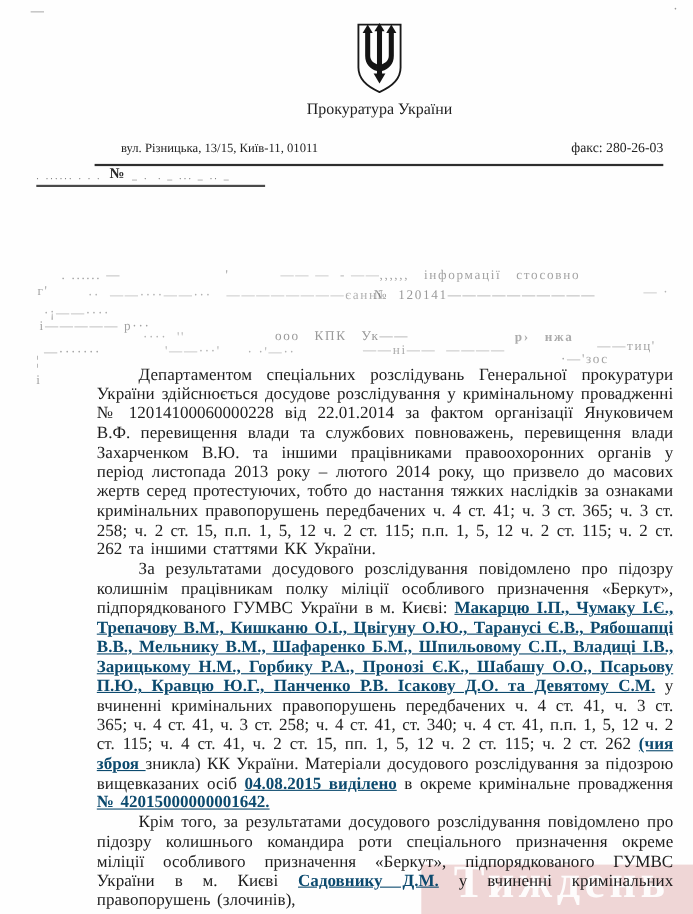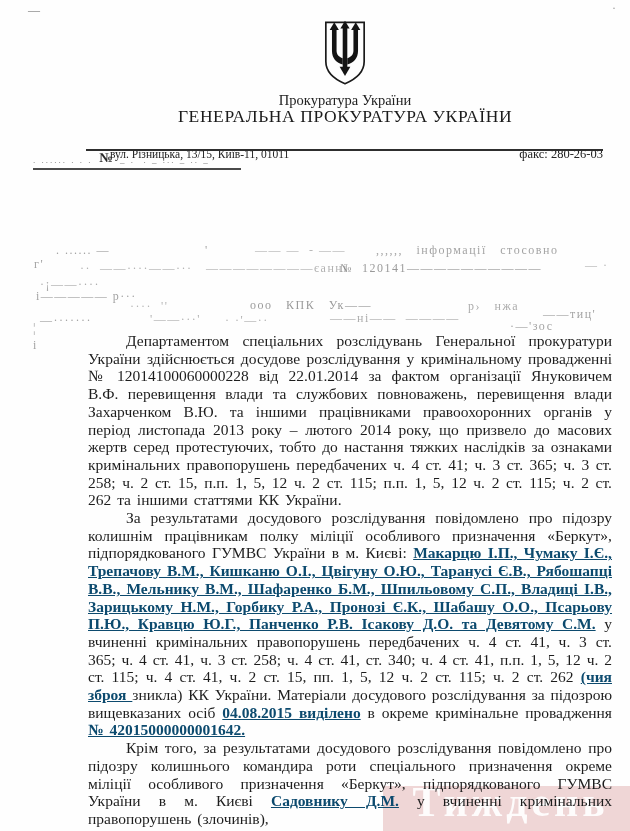--- a/index.html
+++ b/index.html
@@ -10,21 +10,21 @@
   }
   
   .emblem{position:absolute;left:345px;top:20px;transform:translateX(-50%);}
   .org-small{position:absolute;left:345px;top:92px;transform:translateX(-50%);
     font-size:14.5px;white-space:nowrap;color:#222;}
   .org-title{position:absolute;left:345px;top:106px;transform:translateX(-50%);
     font-size:17.5px;letter-spacing:.6px;white-space:nowrap;color:#1b1b1b;}
   .addr-row{position:absolute;left:110px;right:27px;top:127px;
     display:flex;justify-content:space-between;align-items:baseline;}
   .addr{font-size:11.5px;color:#222;}
-  .fax{font-size:12.5px;color:#222;margin-top:20px;}
+  .fax{font-size:12.5px;color:#222;}
   .rule{position:absolute;left:86px;right:27px;top:149px;height:2px;background:#2e2e2e;}
   .number-row{position:absolute;left:33px;top:151px;width:208px;
     border-bottom:2px solid #4a4a4a;padding-bottom:3px;
     display:flex;align-items:flex-end;gap:7px;}
   .number-row .dots{font-size:9px;letter-spacing:2px;color:#707070;white-space:pre;
     filter:blur(.3px);}
   .number-row .num{font-size:13.5px;font-weight:bold;color:#2a2a2a;line-height:1;}
   
   #faded-area{position:absolute;left:0;top:0;width:630px;height:831px;z-index:1;}
   #faded-area .frag{position:absolute;font-size:12px;letter-spacing:1.5px;
@@ -61,51 +61,50 @@
         <path d="M47 12 V40 C47 50 41 56 33 58 V50 C38 48 41 45 41 40 V12 Z"></path>
         <polygon points="30,1 36,11 24,11"></polygon>
         <rect x="27" y="10" width="6" height="53"></rect>
         <polygon points="23,61 37,61 30,73"></polygon>
       </g>
     </svg>
   </div>
 
   <div class="org-small">Прокуратура України</div>
 
-  <div class="org-title">ГЕНЕРАЛЬНА ПРОКУРАТУРА УКРАЇНИ</div>
 
   <div class="addr-row">
     <span class="addr">вул. Різницька, 13/15, Київ-11, 01011</span>
     <span class="fax">факс: 280-26-03</span>
   </div>
 
   <div class="rule"></div>
 
   <div class="number-row">
     <span class="dots">. ...... . . .</span>
     <span class="num">№</span>
     <span class="dots">_ .  . _ ... _ .. _</span>
   </div>
 
   <div id="faded-area">
       <span class="frag" style="left: 28px; top: 3px; opacity: 0.7;">—</span>
       <span class="frag" style="left: 612px; top: 1px; opacity: 0.55;">·</span>
       <span class="frag" style="left: 56px; top: 243px; opacity: 0.5;">. ...... —</span>
       <span class="frag" style="left: 205px; top: 243px; opacity: 0.5;">'</span>
       <span class="frag" style="left: 255px; top: 243px; opacity: 0.4;">—— —  - ——</span>
-      <span class="frag" style="left: 345px; top: 243px; opacity: 0.5; margin-left: 31px;">,,,,,,   інформації   стосовно</span>
+      <span class="frag" style="left: 345px; top: 243px; opacity: 0.5;">,,,,,,   інформації   стосовно</span>
       <span class="frag" style="left: 34px; top: 257px; opacity: 0.5;">г'</span>
       <span class="frag" style="left: 80px; top: 261px; opacity: 0.42;">··  ——····——···   ————————єанні</span>
       <span class="frag" style="left: 340px; top: 261px; opacity: 0.55;">№  120141——————————</span>
       <span class="frag" style="left: 585px; top: 258px; opacity: 0.4;">— ·</span>
       <span class="frag" style="left: 40px; top: 277px; opacity: 0.45;">·¡——····</span>
       <span class="frag" style="left: 36px; top: 289px; opacity: 0.5;">і————— р···</span>
       <span class="frag" style="left: 130px; top: 299px; opacity: 0.4;">····  ''</span>
       <span class="frag" style="left: 250px; top: 298px; opacity: 0.55;">ооо   КПК   Ук——</span>
-      <span class="frag" style="left: 468px; top: 299px; opacity: 0.45;">р›   нжа</span>
+      <span class="frag" style="left: 468px; top: 299px; opacity: 0.45; font-weight: bold;">р›   нжа</span>
       <span class="frag" style="left: 543px; top: 307px; opacity: 0.5;">——тиц'</span>
       <span class="frag" style="left: 40px; top: 313px; opacity: 0.5;">—·······</span>
       <span class="frag" style="left: 150px; top: 312px; opacity: 0.42;">'——···'</span>
       <span class="frag" style="left: 225px; top: 313px; opacity: 0.42;">· ·'—··</span>
       <span class="frag" style="left: 330px; top: 311px; opacity: 0.45;">——ні——  ————</span>
       <span class="frag" style="left: 510px; top: 319px; opacity: 0.5;">·—'зос</span>
       <span class="frag" style="left: 33px; top: 321px; opacity: 0.55;">¦</span>
       <span class="frag" style="left: 33px; top: 338px; opacity: 0.5;">і</span>
     </div>
 

